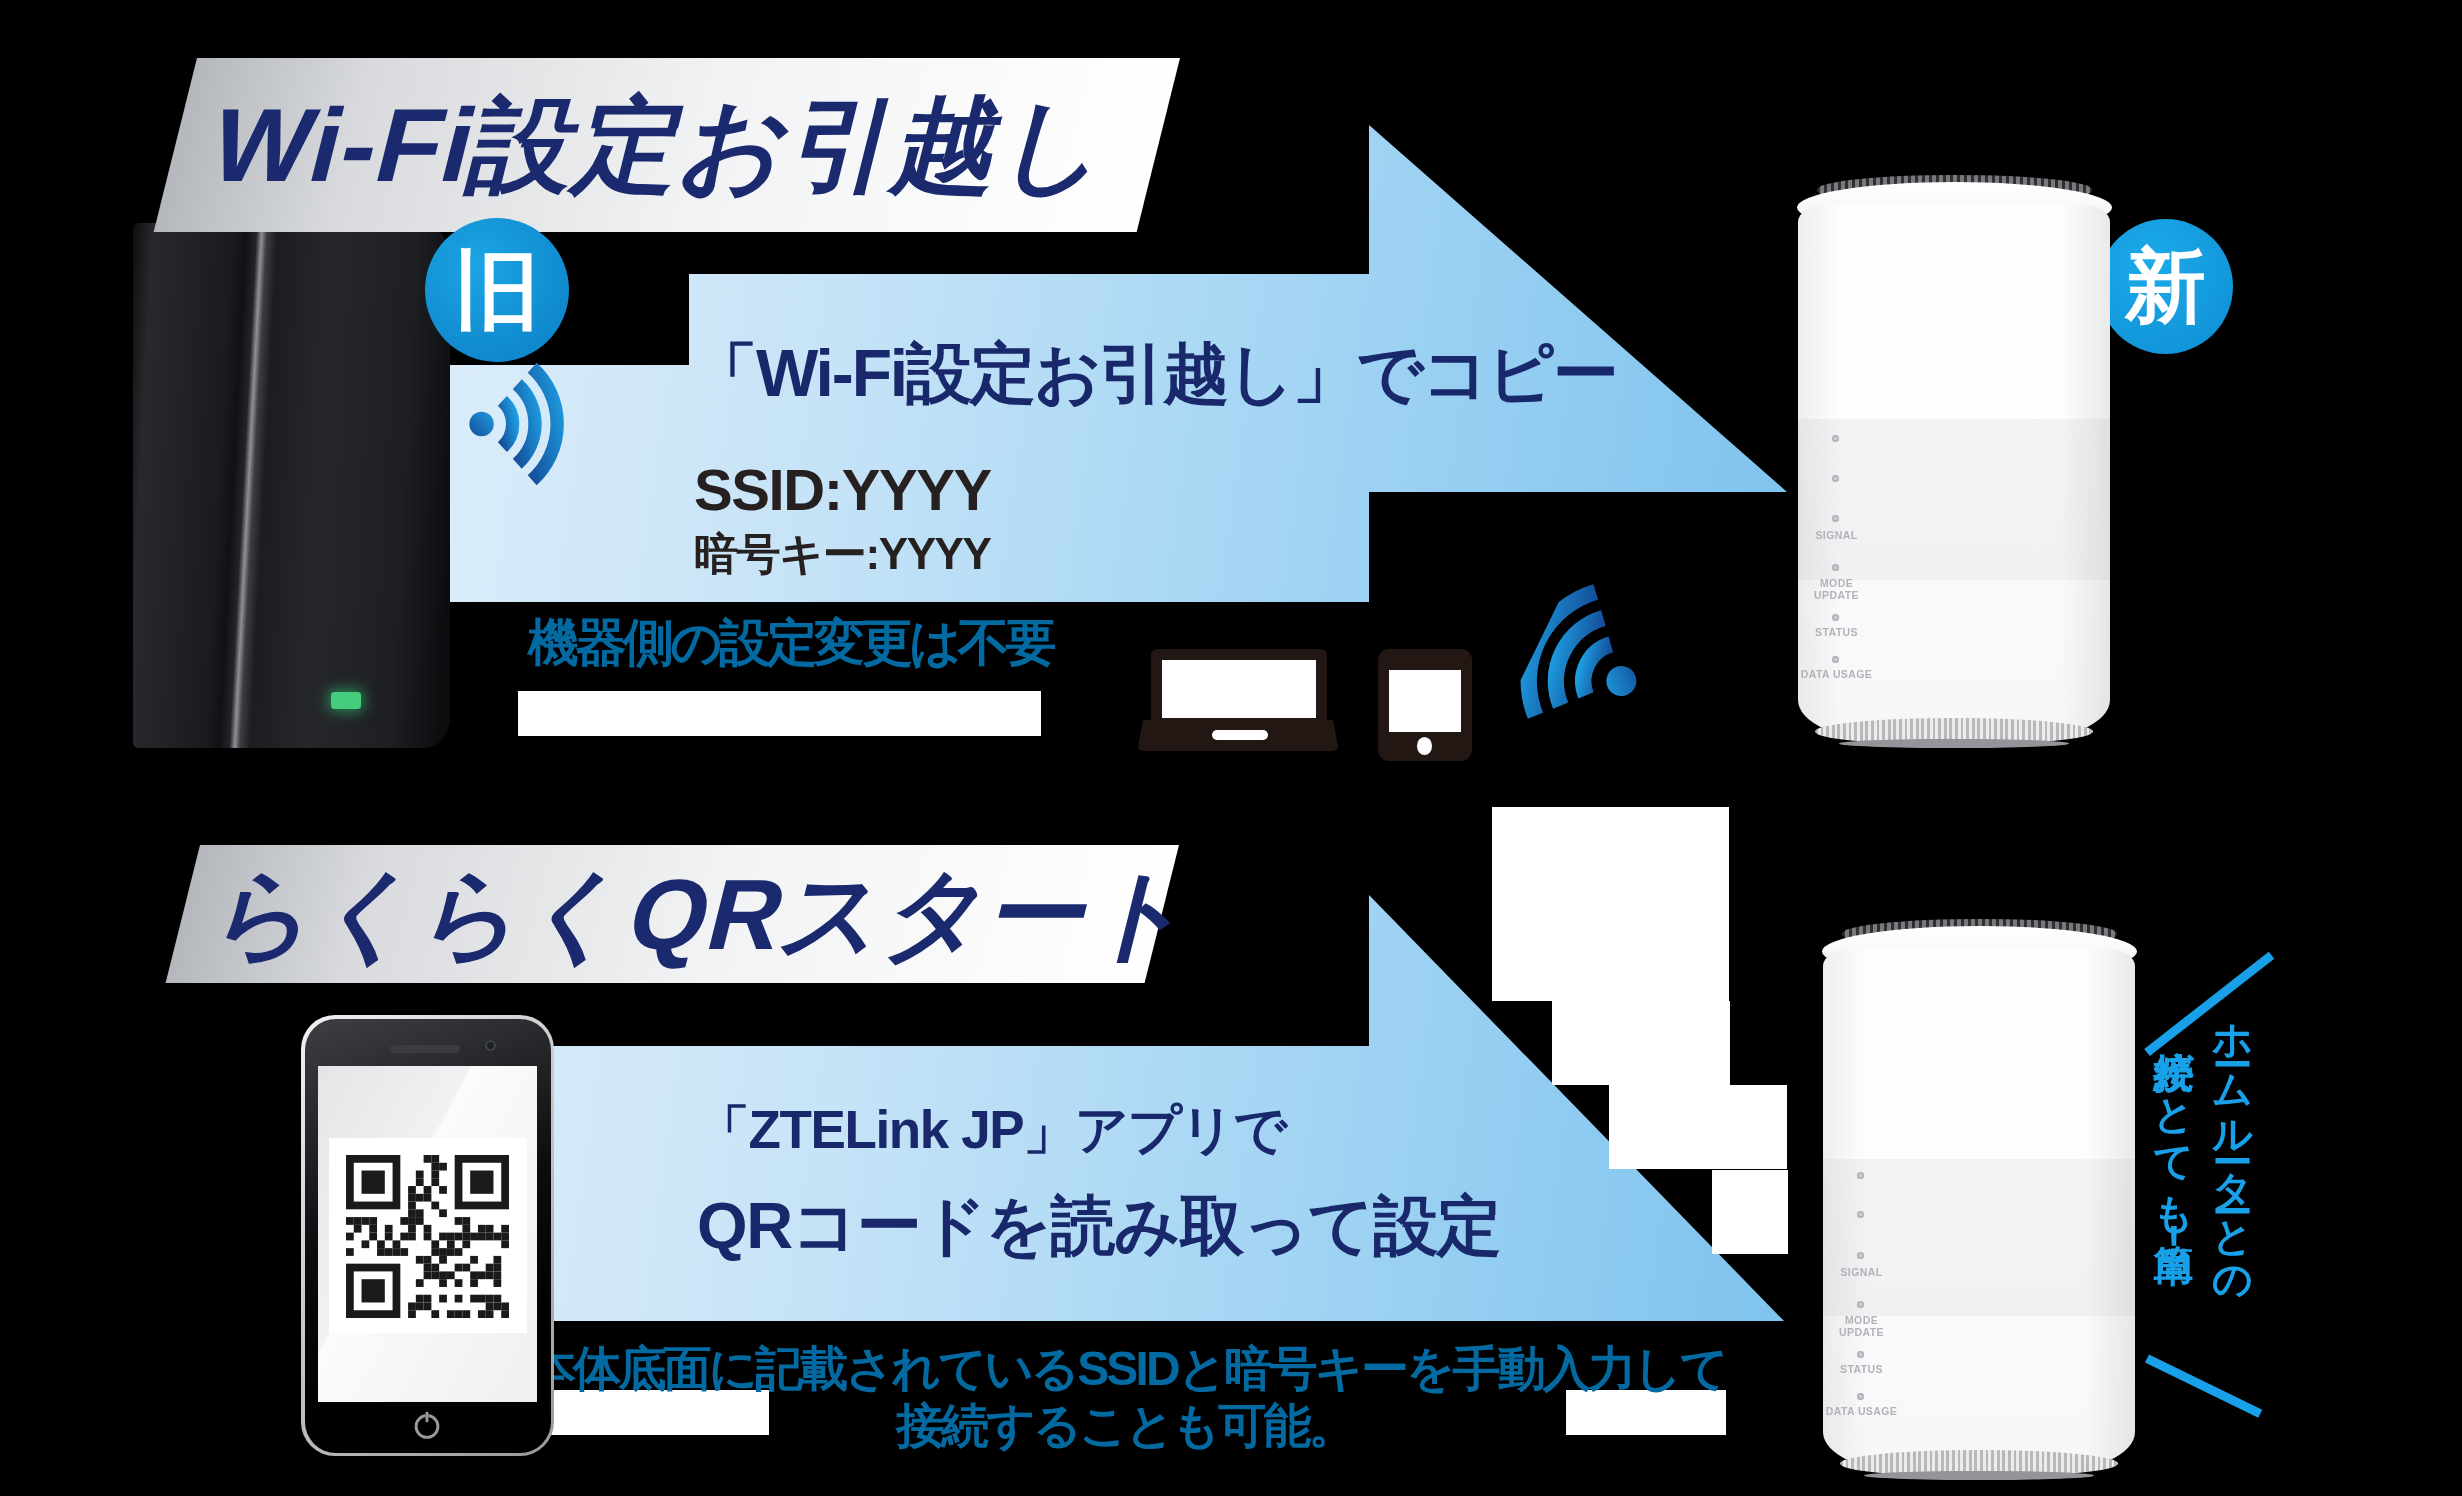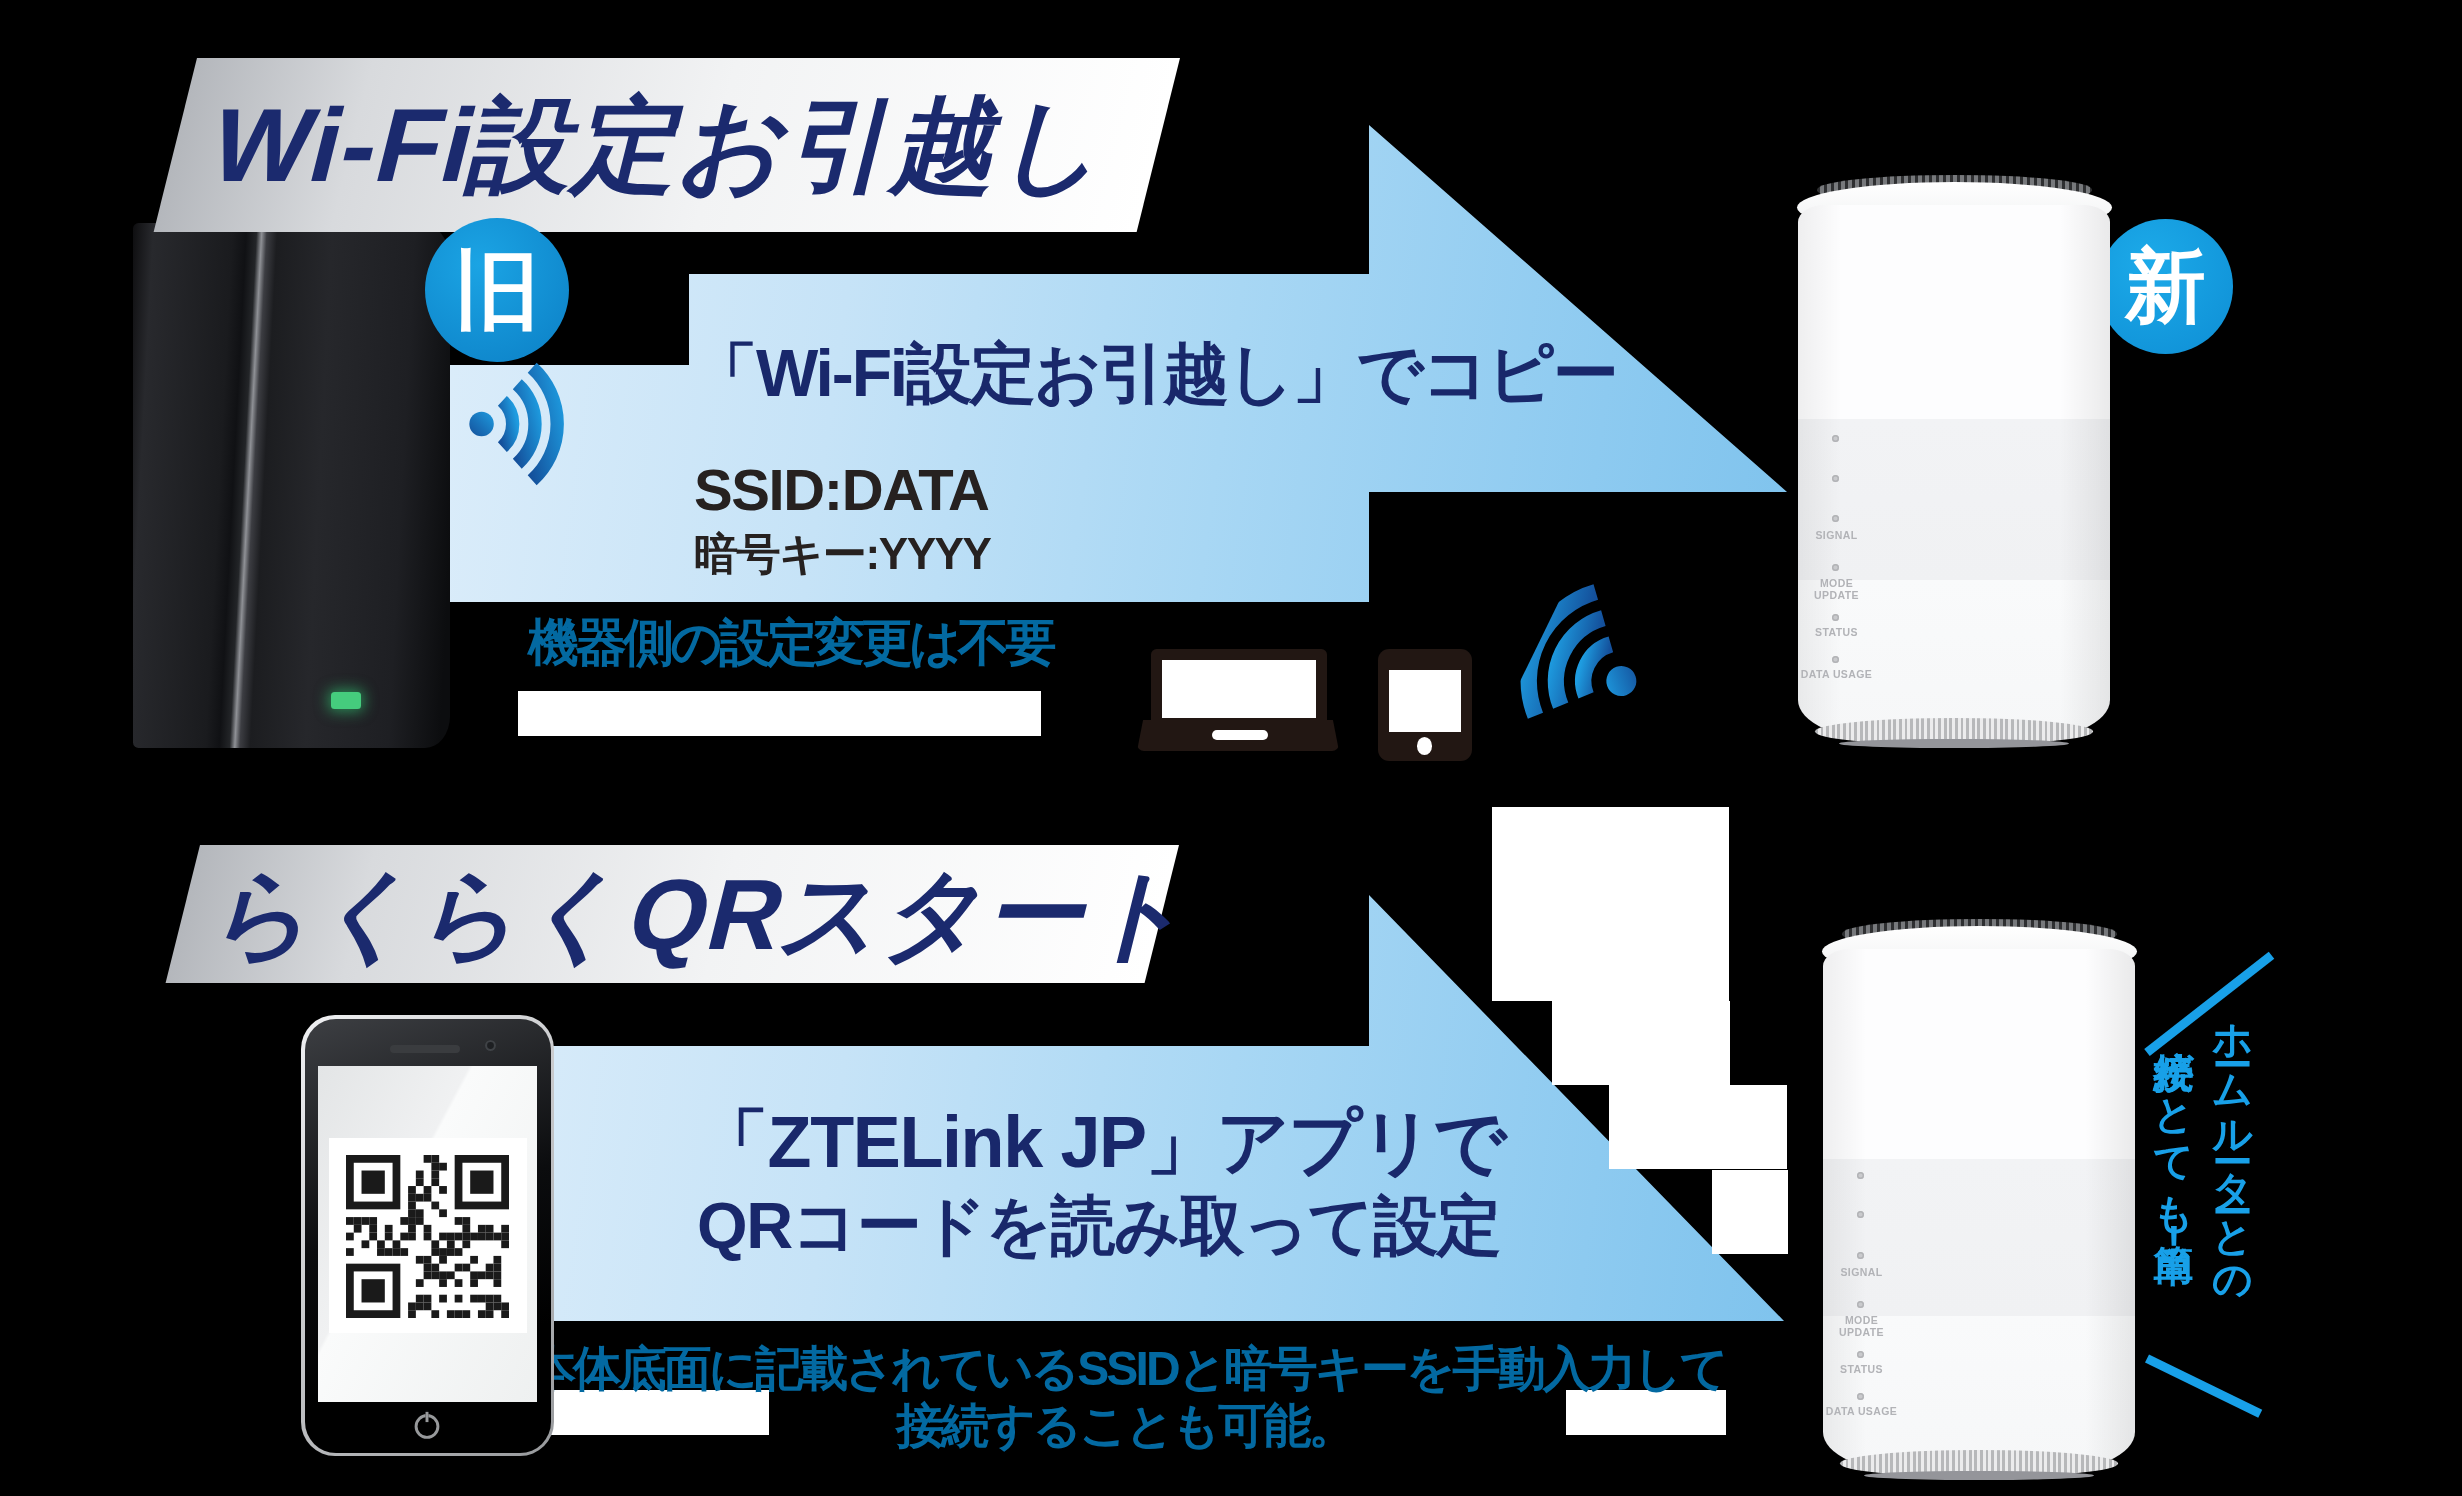--- a/index.html
+++ b/index.html
@@ -101,21 +101,21 @@
           <stop offset="1" stop-color="#1e9ce0"></stop>
       </linearGradient>
     </defs>
     <circle cx="14" cy="62" r="11" fill="url(#wg)"></circle>
     <path d="M32.7 41.2 A28 28 0 0 1 32.7 82.8" stroke="url(#wg)" stroke-width="12" fill="none"></path>
     <path d="M46.1 26.3 A48 48 0 0 1 46.1 97.7" stroke="url(#wg)" stroke-width="12" fill="none"></path>
     <path d="M59.5 11.5 A68 68 0 0 1 59.5 112.5" stroke="url(#wg)" stroke-width="12" fill="none"></path>
   </svg>
 
   <div class="arrow-headline" style="left:692px;top:329px;font-size:66px;letter-spacing:-2.1px;">「Wi-Fi設定お引越し」でコピー</div>
-  <div class="arrow-sub" style="left:694px;top:456px;font-size:58px;letter-spacing:-1.4px;">SSID:DATA</div>
+  <div class="arrow-sub" style="left:694px;top:456px;font-size:58px;letter-spacing:-1.4px;">SSID:YYYY</div>
   <div class="arrow-sub" style="left:694px;top:525px;font-size:44px;letter-spacing:-1.4px;">暗号キー:YYYY</div>
 
   <div class="whitebar" style="left:518px;top:691px;width:523px;height:45px;"></div>
   <div class="darknote" style="left:528px;top:609px;font-size:51px;letter-spacing:-3.5px;">機器側の設定変更は不要</div>
 
   <div class="devicon" style="left:1151px;top:649px;width:176px;height:72px;border-radius:5.6px 5.6px 0 0;">
     <div style="position:absolute;left:11.2px;top:11.2px;right:11.2px;bottom:2.8px;background:#fff;"></div>
   </div>
   <div class="devicon" style="left:1137px;top:720px;width:202px;height:31px;
        clip-path:polygon(3% 0,97% 0,100% 100%,0 100%);border-radius:0 0 7px 7px;">
@@ -160,21 +160,21 @@
   </div>
 
   <div class="bluearrow" style="left:449px;top:895px;width:1335px;height:428px;
        clip-path:polygon(0px 151px,920px 151px,920px 0px,1335px 426px,0px 426px);"></div>
 
   <div class="stair" style="left:1492px;top:807px;width:237px;height:194px;"></div>
   <div class="stair" style="left:1552px;top:1001px;width:178px;height:84px;"></div>
   <div class="stair" style="left:1609px;top:1085px;width:178px;height:84px;"></div>
   <div class="stair" style="left:1712px;top:1170px;width:76px;height:84px;"></div>
 
-  <div class="arrow-headline" style="left:697px;top:1095px;font-size:72px;letter-spacing:-1.4px;">「ZTELink JP」アプリで</div>
+  <div class="arrow-headline" style="left:697px;top:1095px;font-size:53px;letter-spacing:-1.4px;">「ZTELink JP」アプリで</div>
   <div class="arrow-headline" style="left:697px;top:1182px;font-size:65px;letter-spacing:-1.4px;">QRコードを読み取って設定</div>
 
   <div id="qr-phone">
     <div class="ph-body"></div>
     <div class="ph-screen"></div>
     <div class="ph-speaker"></div>
     <div class="ph-cam"></div>
     <div class="qr-pad"></div>
     <svg id="qr-svg" style="position:absolute;left:45px;top:140px;" width="163" height="163" viewBox="0 0 21 21">
         <rect x="10" y="0" width="1" height="1" fill="#1a1a1a"></rect>

